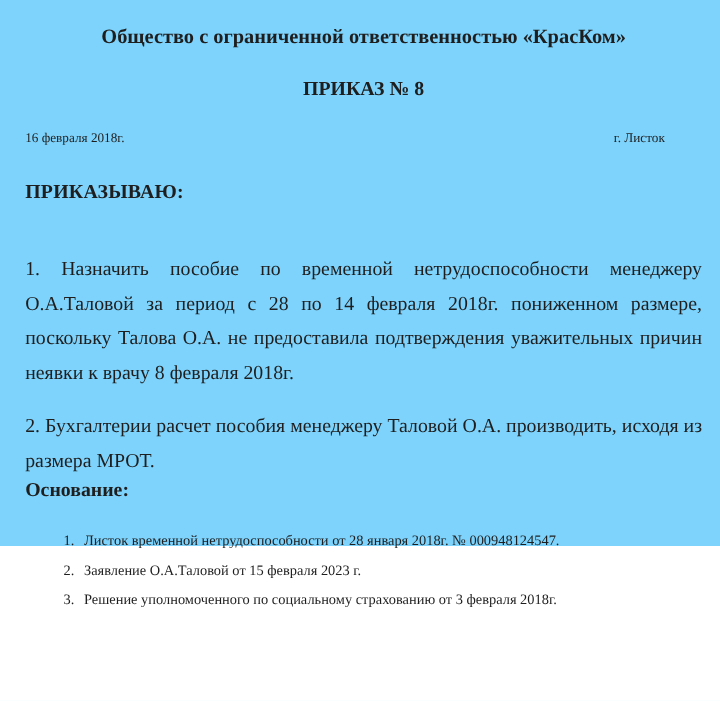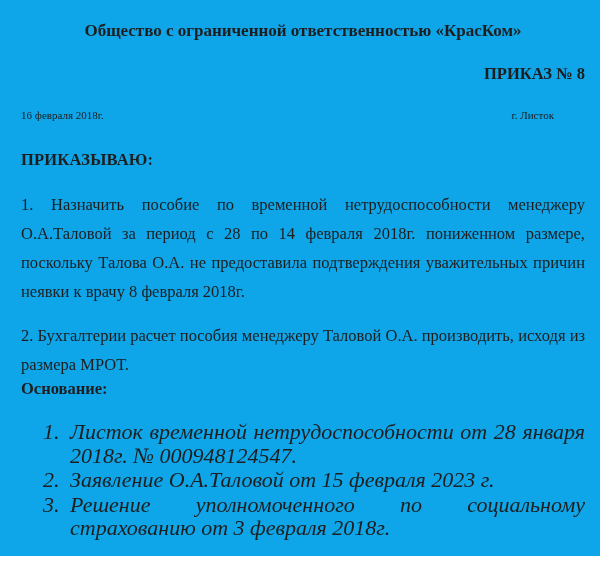--- a/index.html
+++ b/index.html
@@ -6,33 +6,33 @@
   html, body { background: #ffffff; }
   body {
     width: 600px;
     height: 584px;
     font-family: "Liberation Serif", "DejaVu Serif", serif;
     color: #1e1e1e;
     overflow: hidden;
   }
   .doc {
     width: 600px;
-    height: 556px;
+    height: 455px;
     padding: 12px 15px 0 21px;
-    background: #0ea5e9;
+    background: #7dd3fc;
   }
   .company-name {
     text-align: center;
     font-weight: bold;
     font-size: 17px;
     line-height: 21px;
     margin-top: 8px;
   }
   .order-title {
-    text-align: right;
+    text-align: center;
     font-weight: bold;
     font-size: 16.5px;
     margin-top: 23px;
   }
   .date-row {
     display: flex;
     justify-content: space-between;
     font-size: 11px;
     margin-top: 25px;
   }
@@ -41,34 +41,33 @@
     font-weight: bold;
     font-size: 16.5px;
     margin-top: 29px;
     letter-spacing: 0.2px;
   }
   .para {
     font-size: 16.5px;
     line-height: 29px;
     text-align: justify;
     text-align-last: left;
-    margin-top: 20px;
+    margin-top: 39px;
     padding-right: 0px;
   }
   .para.second { margin-top: 15px; }
   .basis-heading {
     font-weight: bold;
     font-size: 16.5px;
   }
   ol.basis-list {
     margin-top: 21px;
     padding-left: 44px;
-    font-size: 22px;
+    font-size: 12px;
     line-height: 23.5px;
-    font-style: italic;
   }
   ol.basis-list li {
     padding-left: 5px;
     text-align: justify;
     text-align-last: left;
     margin-bottom: 1px;
   }
 </style>
 </head>
 <body>

